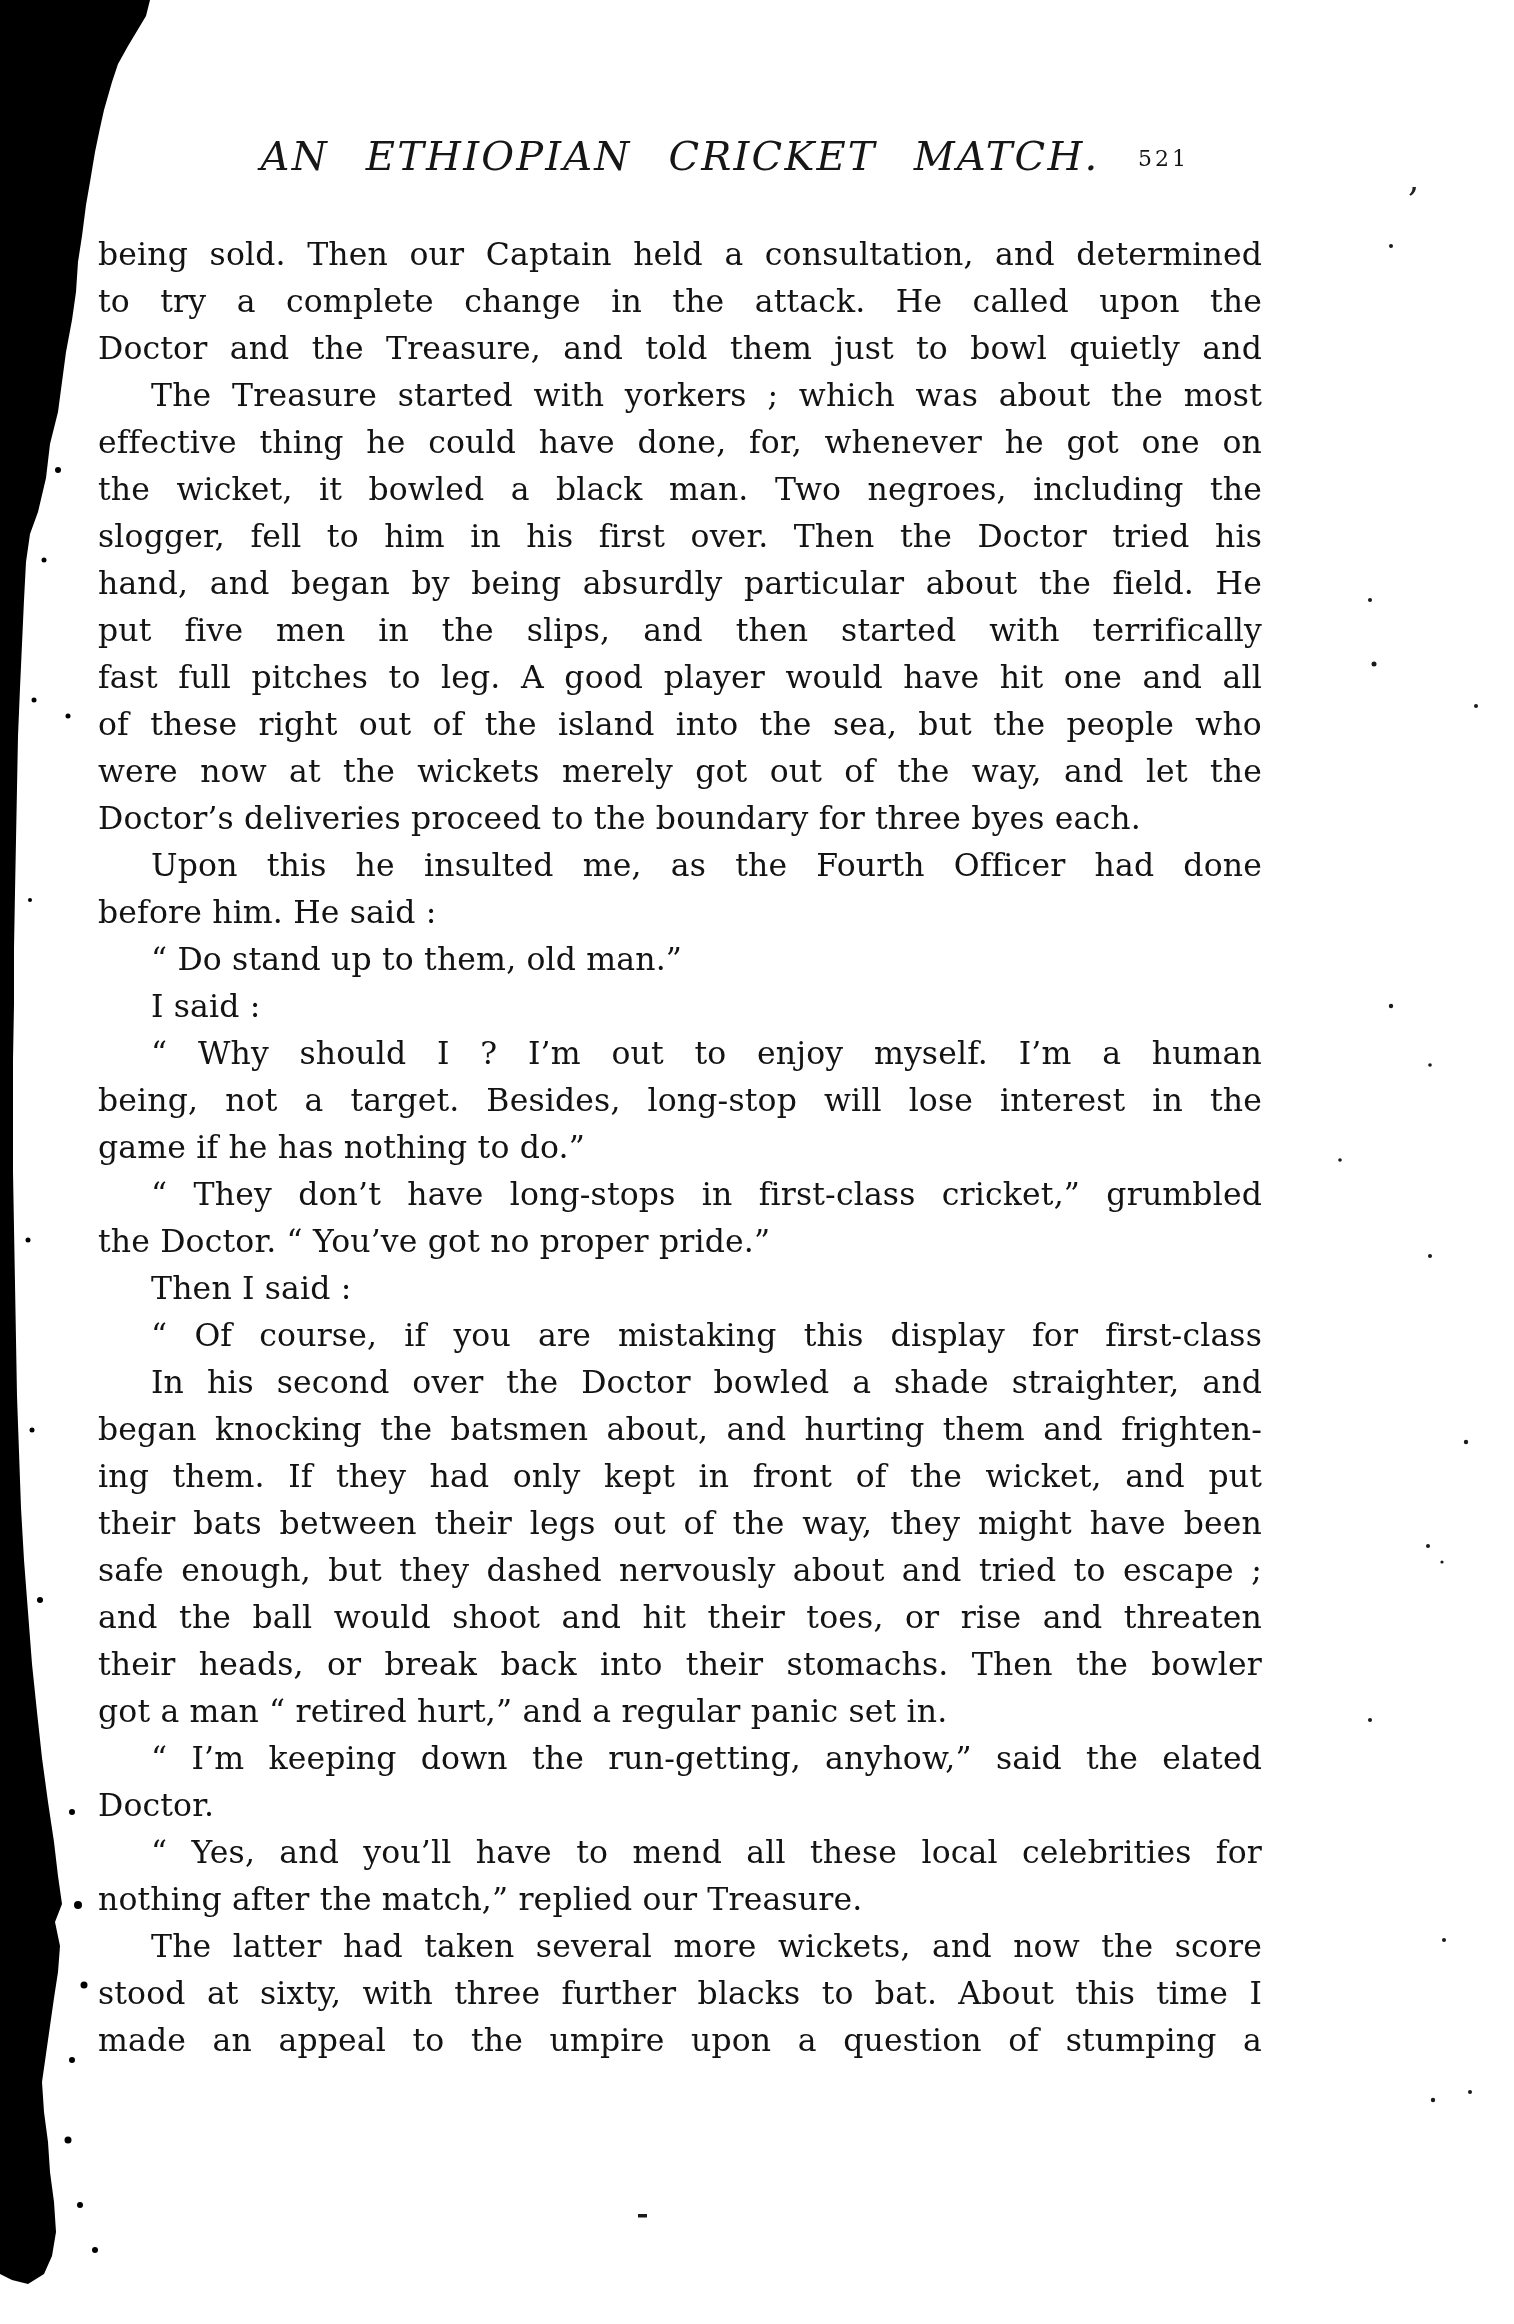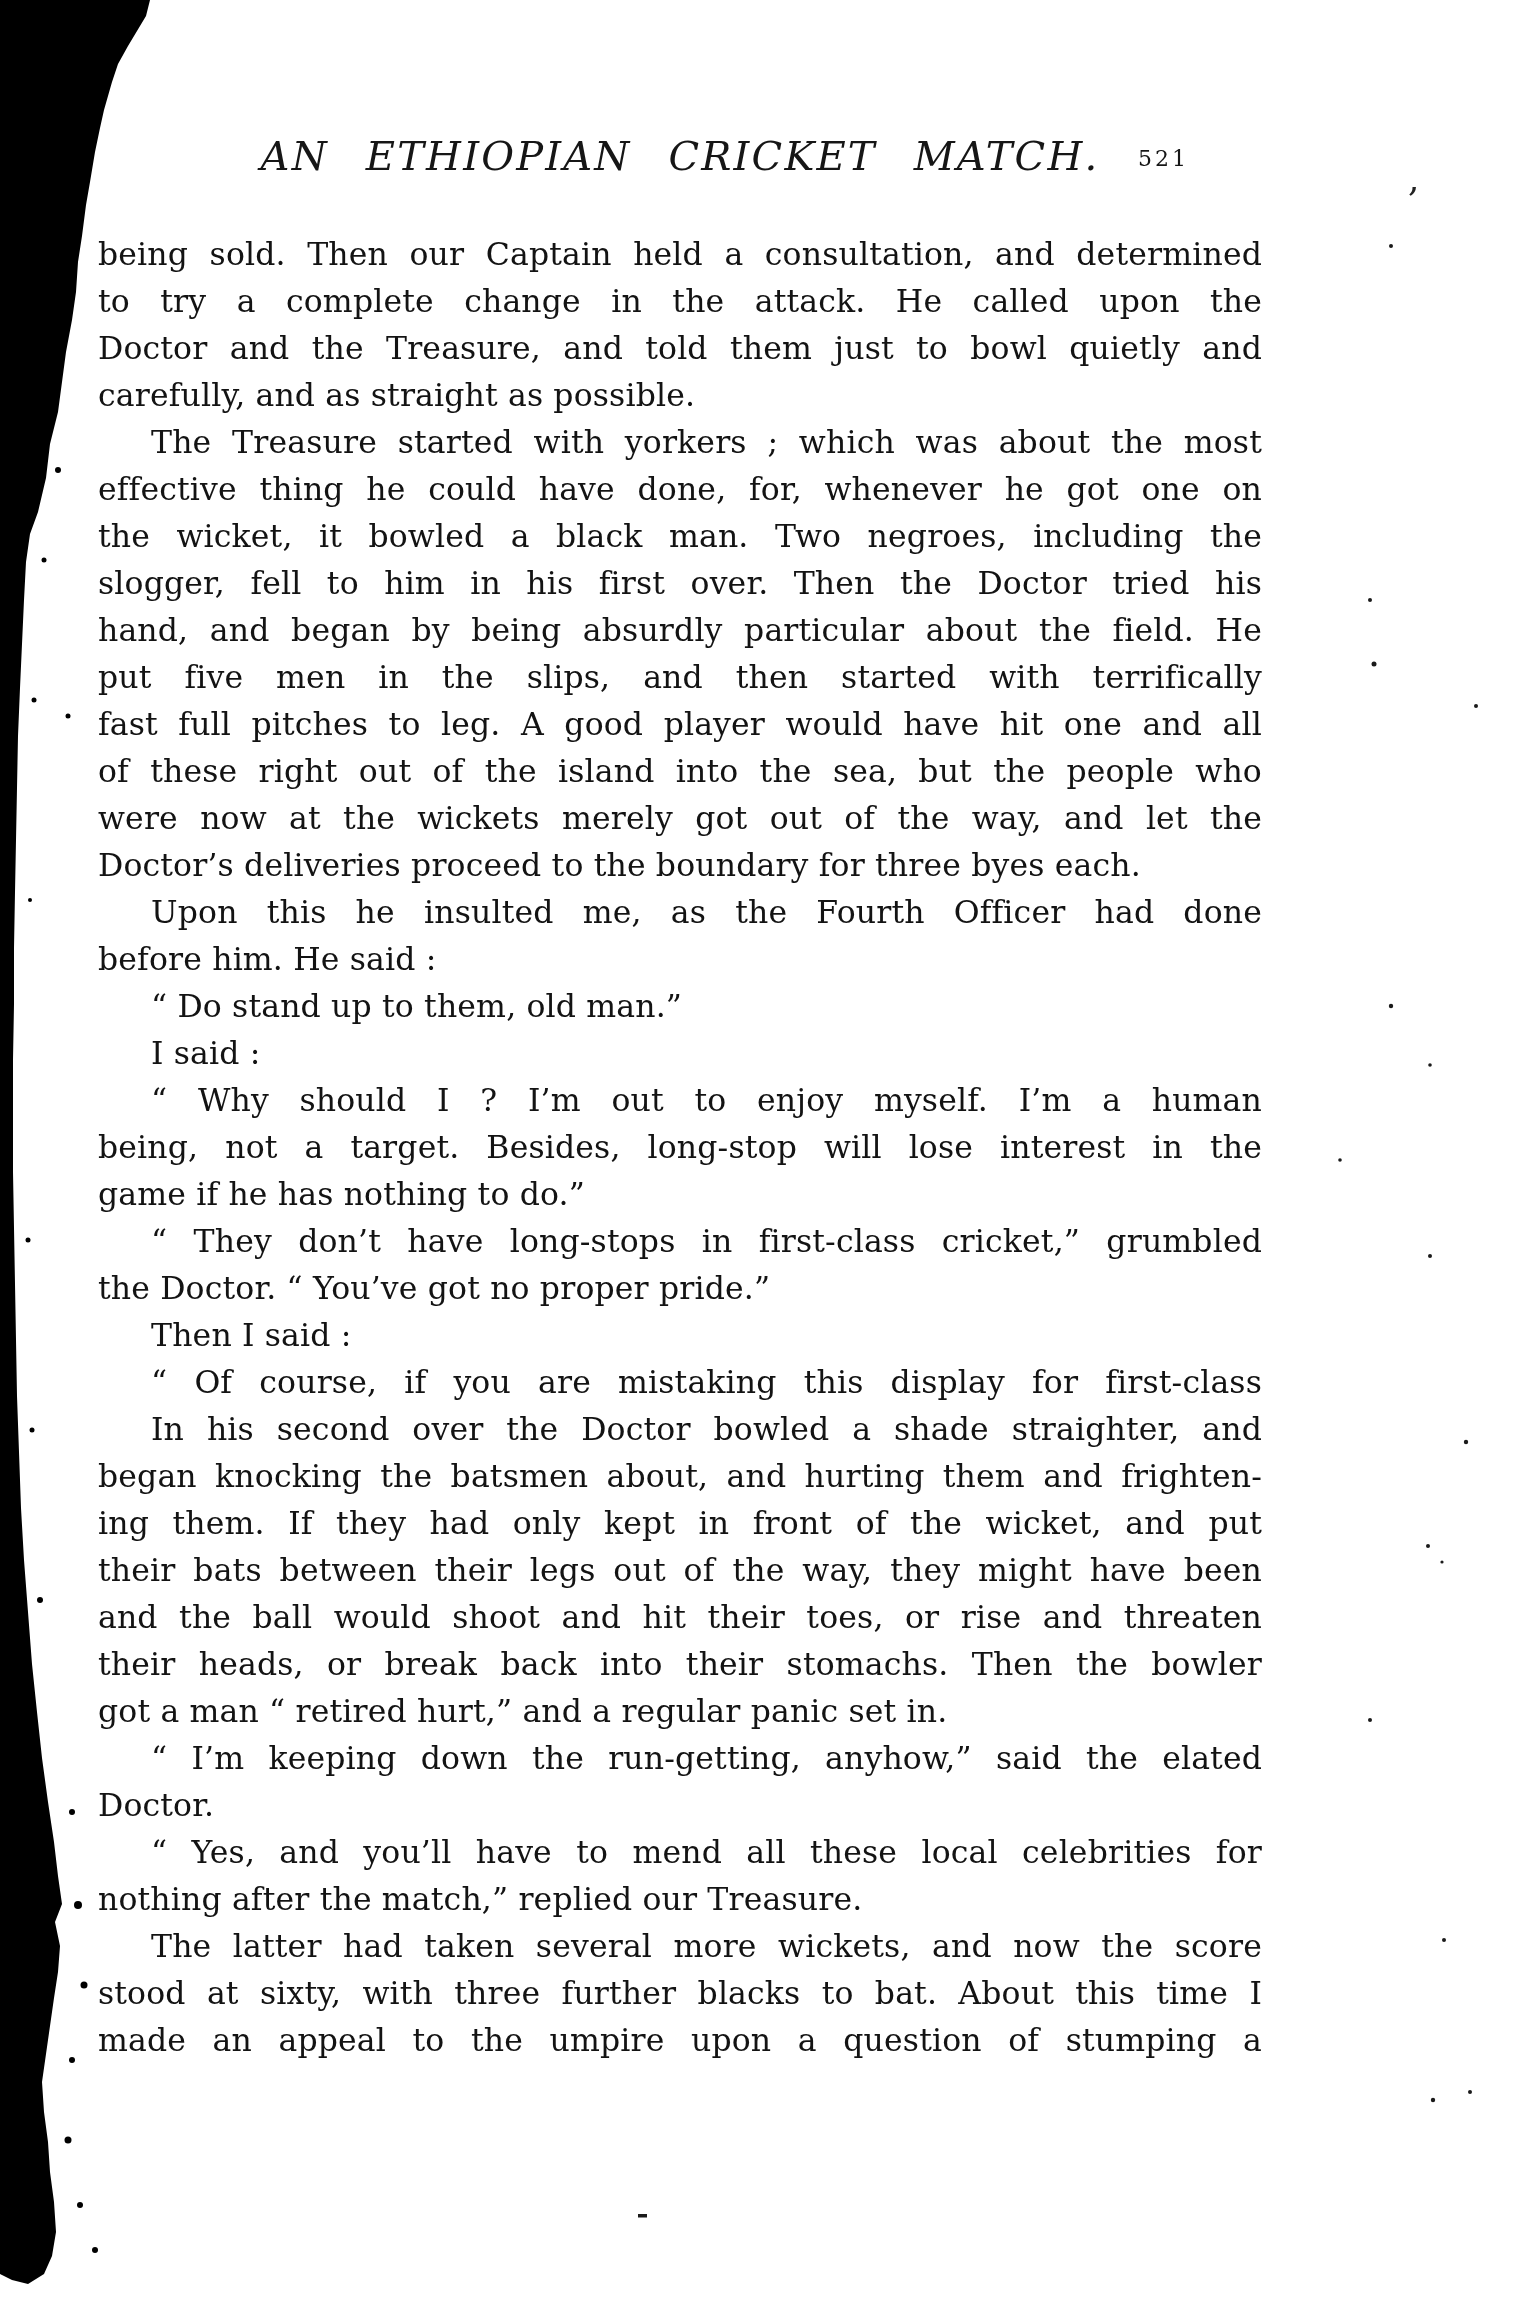--- a/index.html
+++ b/index.html
@@ -125,21 +125,20 @@
     <div class="header-title">AN ETHIOPIAN CRICKET MATCH.</div>
     <div class="page-number">521</div>
   </div>
 
   <span class="margin-mark">,</span>
 
   <div class="text-block">
       <div class="line">being sold. Then our Captain held a consultation, and determined</div>
       <div class="line">to try a complete change in the attack. He called upon the</div>
       <div class="line">Doctor and the Treasure, and told them just to bowl quietly and</div>
-      <div class="line end">carefully, and as straight as possible.</div>
       <div class="line indent">The Treasure started with yorkers ; which was about the most</div>
       <div class="line">effective thing he could have done, for, whenever he got one on</div>
       <div class="line">the wicket, it bowled a black man. Two negroes, including the</div>
       <div class="line">slogger, fell to him in his first over. Then the Doctor tried his</div>
       <div class="line">hand, and began by being absurdly particular about the field. He</div>
       <div class="line">put five men in the slips, and then started with terrifically</div>
       <div class="line">fast full pitches to leg. A good player would have hit one and all</div>
       <div class="line">of these right out of the island into the sea, but the people who</div>
       <div class="line">were now at the wickets merely got out of the way, and let the</div>
       <div class="line end">Doctor’s deliveries proceed to the boundary for three byes each.</div>
@@ -151,20 +150,21 @@
       <div class="line">being, not a target. Besides, long-stop will lose interest in the</div>
       <div class="line end">game if he has nothing to do.”</div>
       <div class="line indent">“ They don’t have long-stops in first-class cricket,” grumbled</div>
       <div class="line end">the Doctor. “ You’ve got no proper pride.”</div>
       <div class="line indent end">Then I said :</div>
       <div class="line indent">“ Of course, if you are mistaking this display for first-class</div>
       <div class="line indent">In his second over the Doctor bowled a shade straighter, and</div>
       <div class="line">began knocking the batsmen about, and hurting them and frighten-</div>
       <div class="line">ing them. If they had only kept in front of the wicket, and put</div>
       <div class="line">their bats between their legs out of the way, they might have been</div>
+      <div class="line">safe enough, but they dashed nervously about and tried to escape ;</div>
       <div class="line">and the ball would shoot and hit their toes, or rise and threaten</div>
       <div class="line">their heads, or break back into their stomachs. Then the bowler</div>
       <div class="line end">got a man “ retired hurt,” and a regular panic set in.</div>
       <div class="line indent">“ I’m keeping down the run-getting, anyhow,” said the elated</div>
       <div class="line end">Doctor.</div>
       <div class="line indent">“ Yes, and you’ll have to mend all these local celebrities for</div>
       <div class="line end">nothing after the match,” replied our Treasure.</div>
       <div class="line indent">The latter had taken several more wickets, and now the score</div>
       <div class="line">stood at sixty, with three further blacks to bat. About this time I</div>
       <div class="line">made an appeal to the umpire upon a question of stumping a</div>

